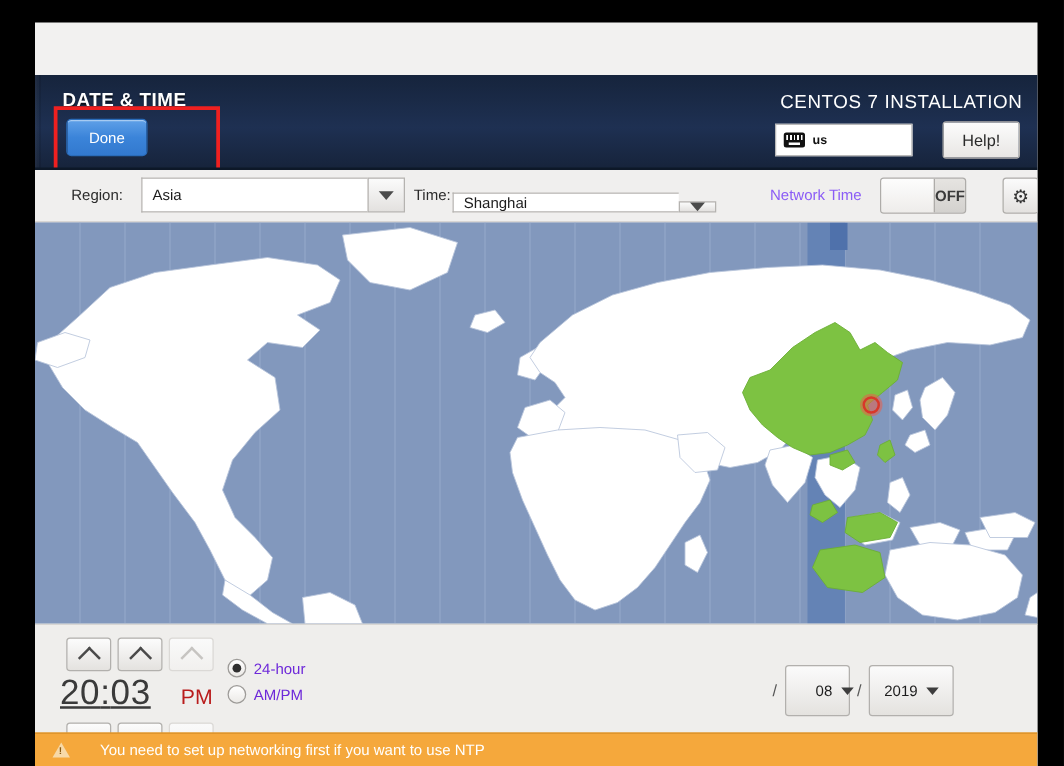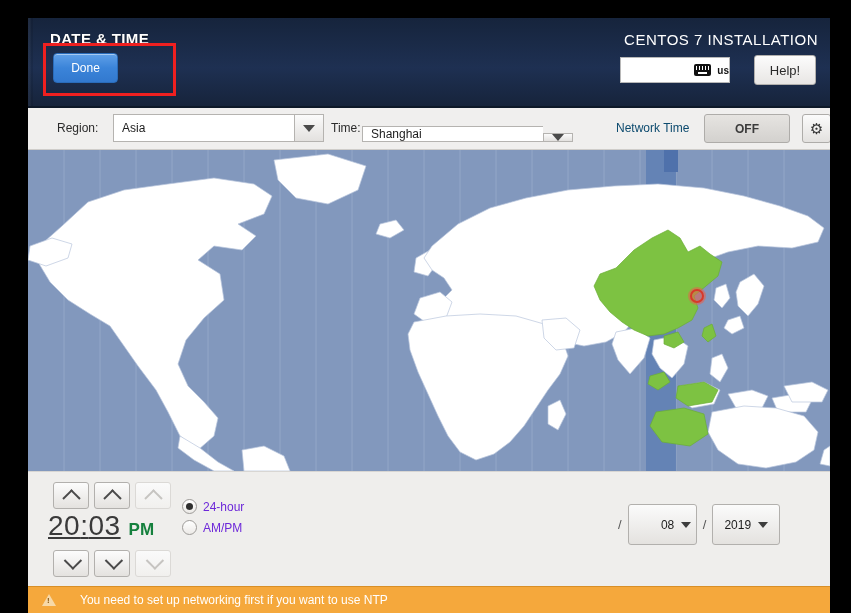--- a/index.html
+++ b/index.html
@@ -26,28 +26,29 @@
     top: 18px;
     width: 802px;
     height: 595px;
     background: #f2f1f0;
     overflow: hidden;
   }
 
   
   .header {
     position: relative;
-    height: 90px;
+    height: 76px;
     background: #1c2c48;
     background-image:
       linear-gradient(90deg, rgba(255,255,255,0.030) 0 3px, rgba(0,0,0,0) 3px 11px),
       linear-gradient(90deg, rgba(255,255,255,0.018) 0 2px, rgba(0,0,0,0) 2px 29px),
       linear-gradient(90deg, rgba(0,0,0,0.10) 0 5px, rgba(0,0,0,0) 5px 47px),
       linear-gradient(180deg, #16243c 0%, #1e3052 55%, #16233a 100%);
     overflow: hidden;
+    margin-top: 42px;
   }
   .header::after {
     content: "";
     position: absolute;
     left: 0; right: 0; bottom: 0;
     height: 2px;
     background: #0d1828;
   }
 
   .hdr-title {
@@ -103,23 +104,22 @@
   .kbd-box {
     position: absolute;
     right: 100px;
     top: 39px;
     width: 110px;
     height: 26px;
     background: #ffffff;
     border: 1px solid #b8b8b8;
     display: flex;
     align-items: center;
-    padding-left: 18px;
-    box-sizing: border-box;
-    justify-content: flex-end;
+    padding-left: 6px;
+    box-sizing: border-box;
   }
   .kbd-glyph {
     width: 17px;
     height: 12px;
     background: #111111;
     border-radius: 2px;
     position: relative;
     margin-right: 6px;
     flex: none;
   }
@@ -212,36 +212,35 @@
   }
 
   #region-combo { left: 85px; width: 211px; }
   #city-combo   { left: 334px; width: 211px; align-items: flex-end; }
 
   .nettime-label {
     position: absolute;
     left: 588px;
     top: 13px;
     font-size: 12px;
-    color: #0c4a6e;
+    color: #8b5cf6;
   }
   .toggle {
     position: absolute;
     left: 676px;
     top: 6px;
-    width: 86px;
+    width: 69px;
     height: 29px;
     border: 1px solid #aeaca9;
     border-radius: 3px;
     background: linear-gradient(180deg, #e6e4e1 0%, #d3d1ce 100%);
     display: flex;
     box-sizing: border-box;
     cursor: pointer;
     overflow: hidden;
-    flex-direction: column;
   }
   .toggle .knob {
     width: 45px;
     background: linear-gradient(180deg, #fdfdfd 0%, #eeecea 100%);
     border-right: 1px solid #aeaca9;
     box-sizing: border-box;
   }
   .toggle .tog-text {
     flex: 1;
     display: flex;
@@ -311,23 +310,22 @@
   .chev.down { transform: rotate(45deg) translate(-1px,-3px); }
   .spin-btn.disabled .chev { border-color: #c6c4c1; }
   .time-digits {
     font-size: 28px;
     color: #3a3a3a;
     letter-spacing: 0.5px;
     text-decoration: underline;
   }
   .ampm-lbl {
     font-size: 17px;
-    color: #15803d;
-    margin-left: 8px;
-    font-weight: bold;
+    color: #b91c1c;
+    margin-left: 24px;
   }
   .radio-row { display: flex; align-items: center; height: 21px; cursor: pointer; }
   .radio {
     width: 13px; height: 13px;
     border-radius: 50%;
     border: 1px solid #9d9b98;
     background: linear-gradient(180deg, #ffffff 0%, #eceae7 100%);
     margin-right: 6px;
     position: relative;
     flex: none;
@@ -603,21 +601,21 @@
           <span class="radio-label">24-hour</span>
         </div>
         <div class="radio-row">
           <span class="radio"></span>
           <span class="radio-label">AM/PM</span>
         </div>
       </div>
 
       <div class="date-group" style="position:absolute;left:584px;top:32px;">
         <span class="slash">/</span>
-        <div class="date-combo" style="width:69px;padding-left:28px;">
+        <div class="date-combo" style="width:52px;padding-left:28px;">
           <span>08</span>
           <span class="tri-small"></span>
         </div>
         <span class="slash">/</span>
         <div class="date-combo" style="width:68px;">
           <span>2019</span>
           <span class="tri-small"></span>
         </div>
       </div>
     </div>

